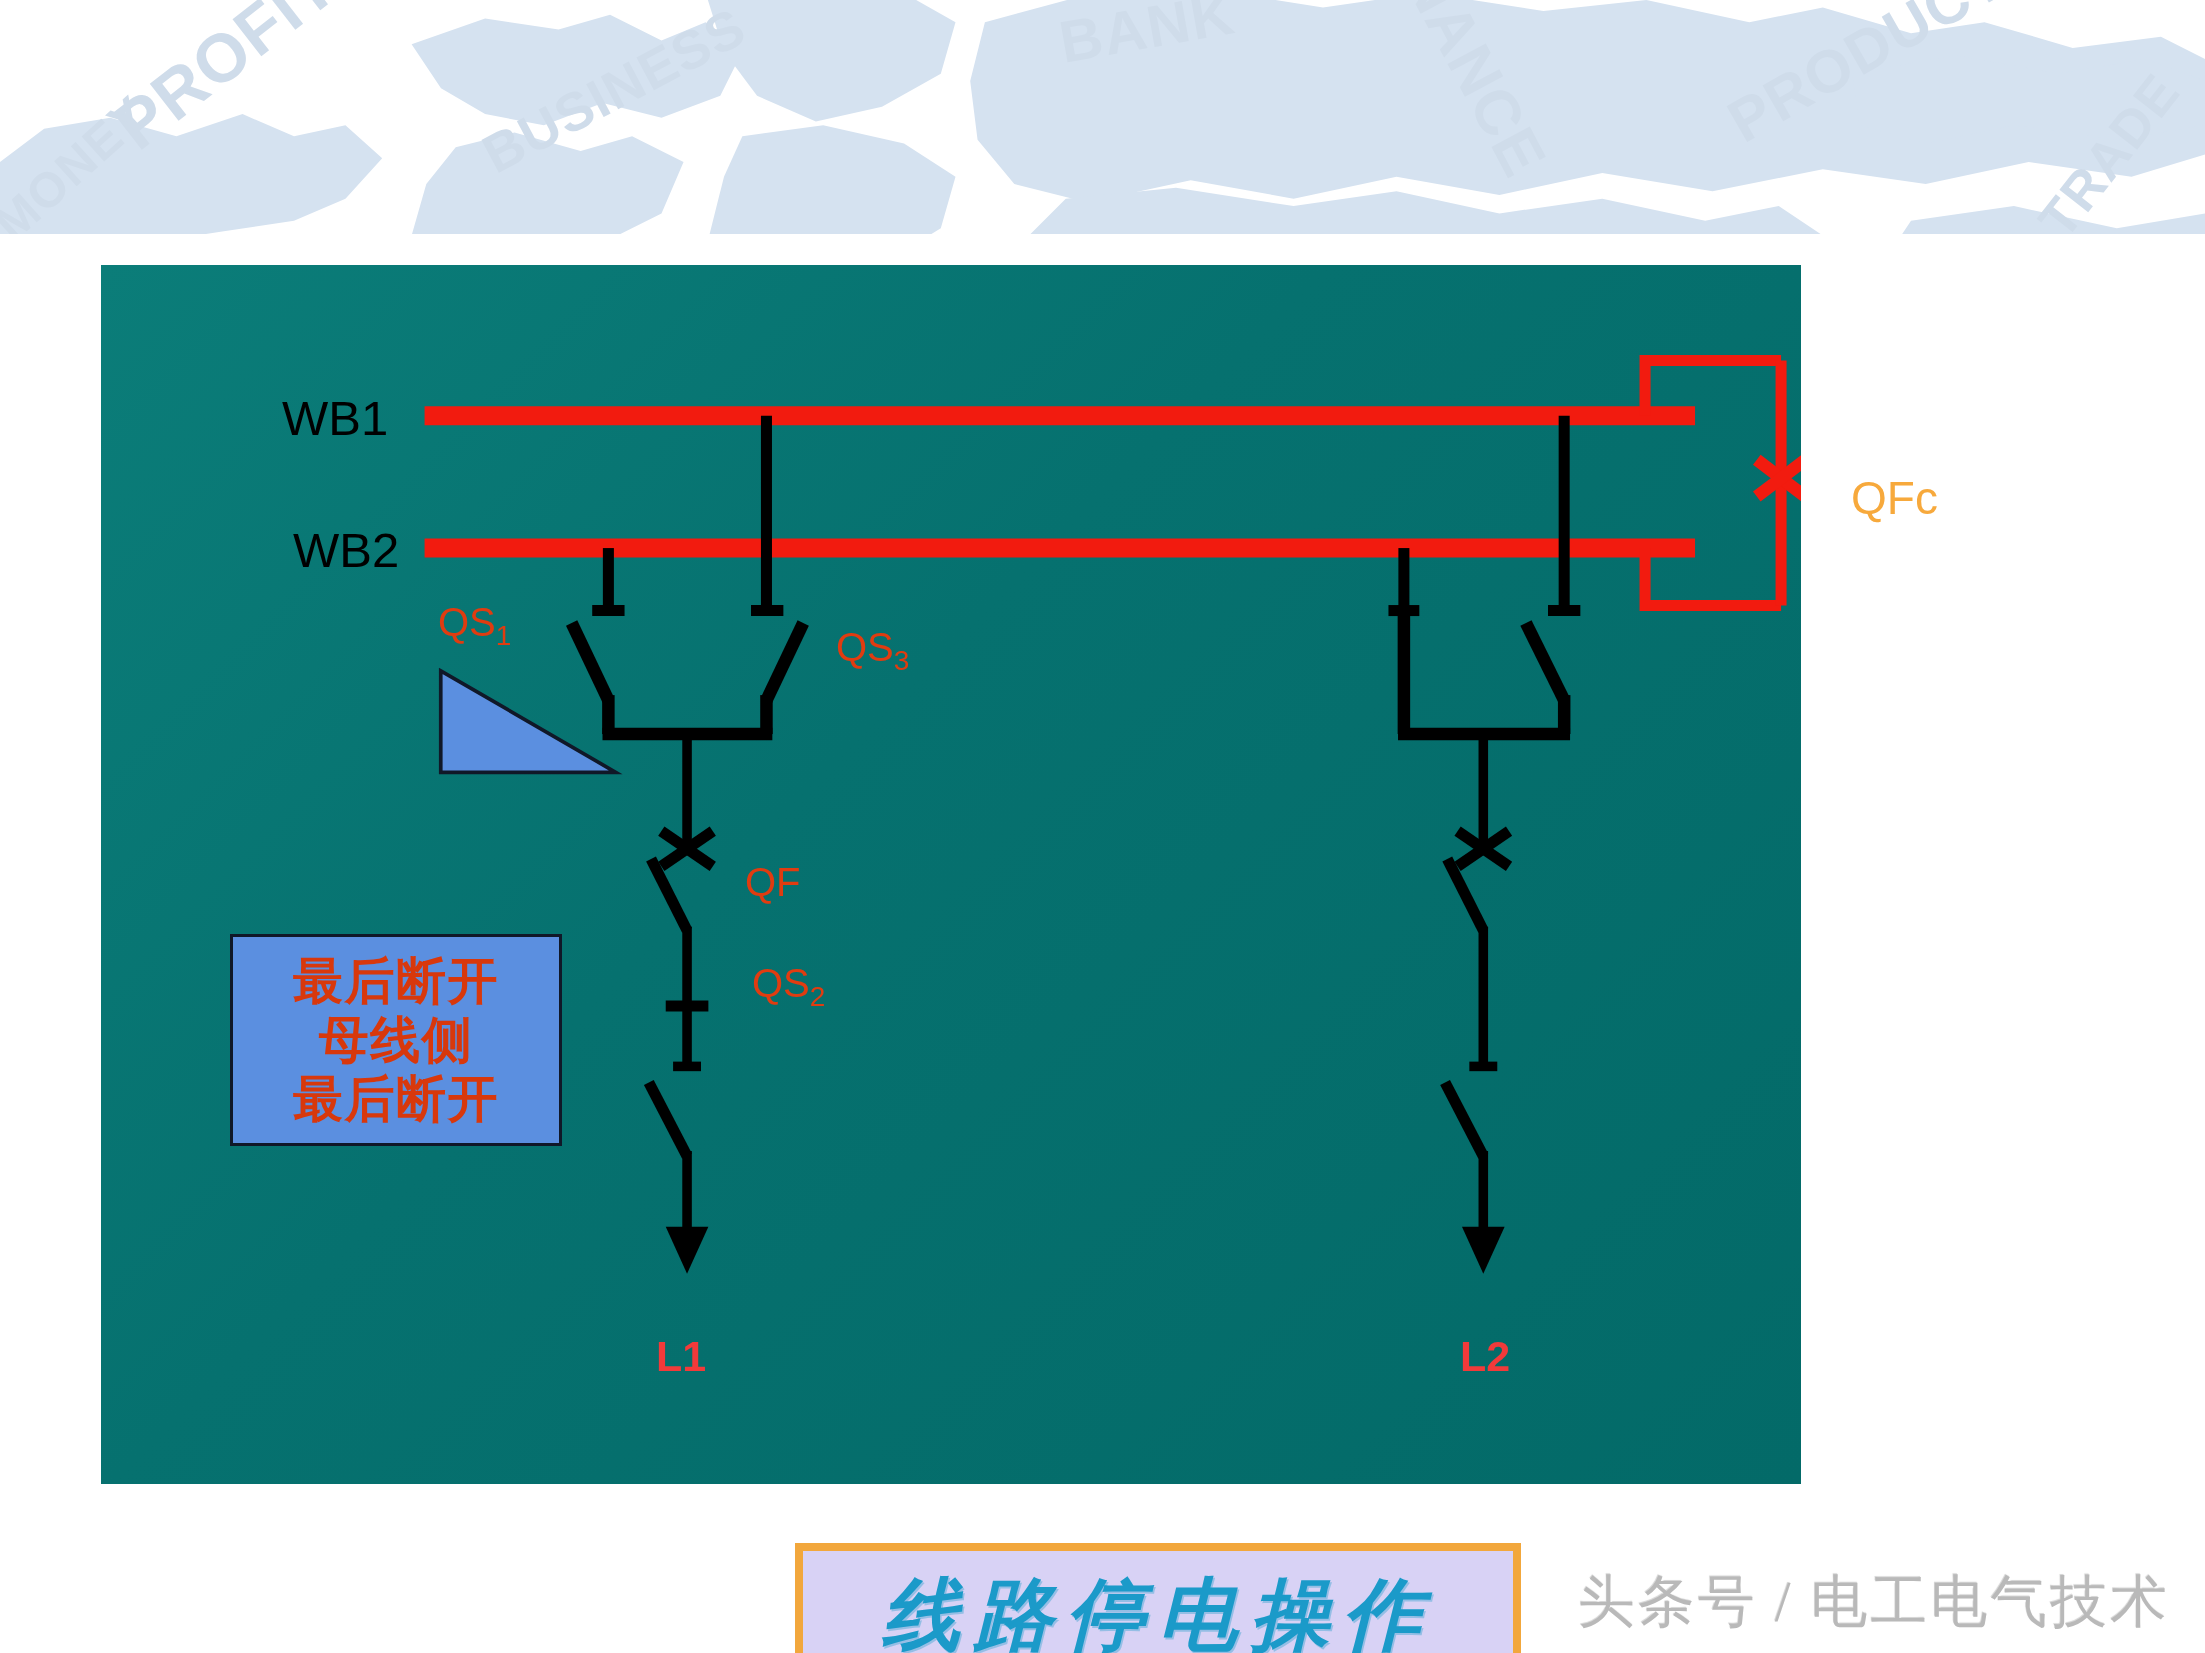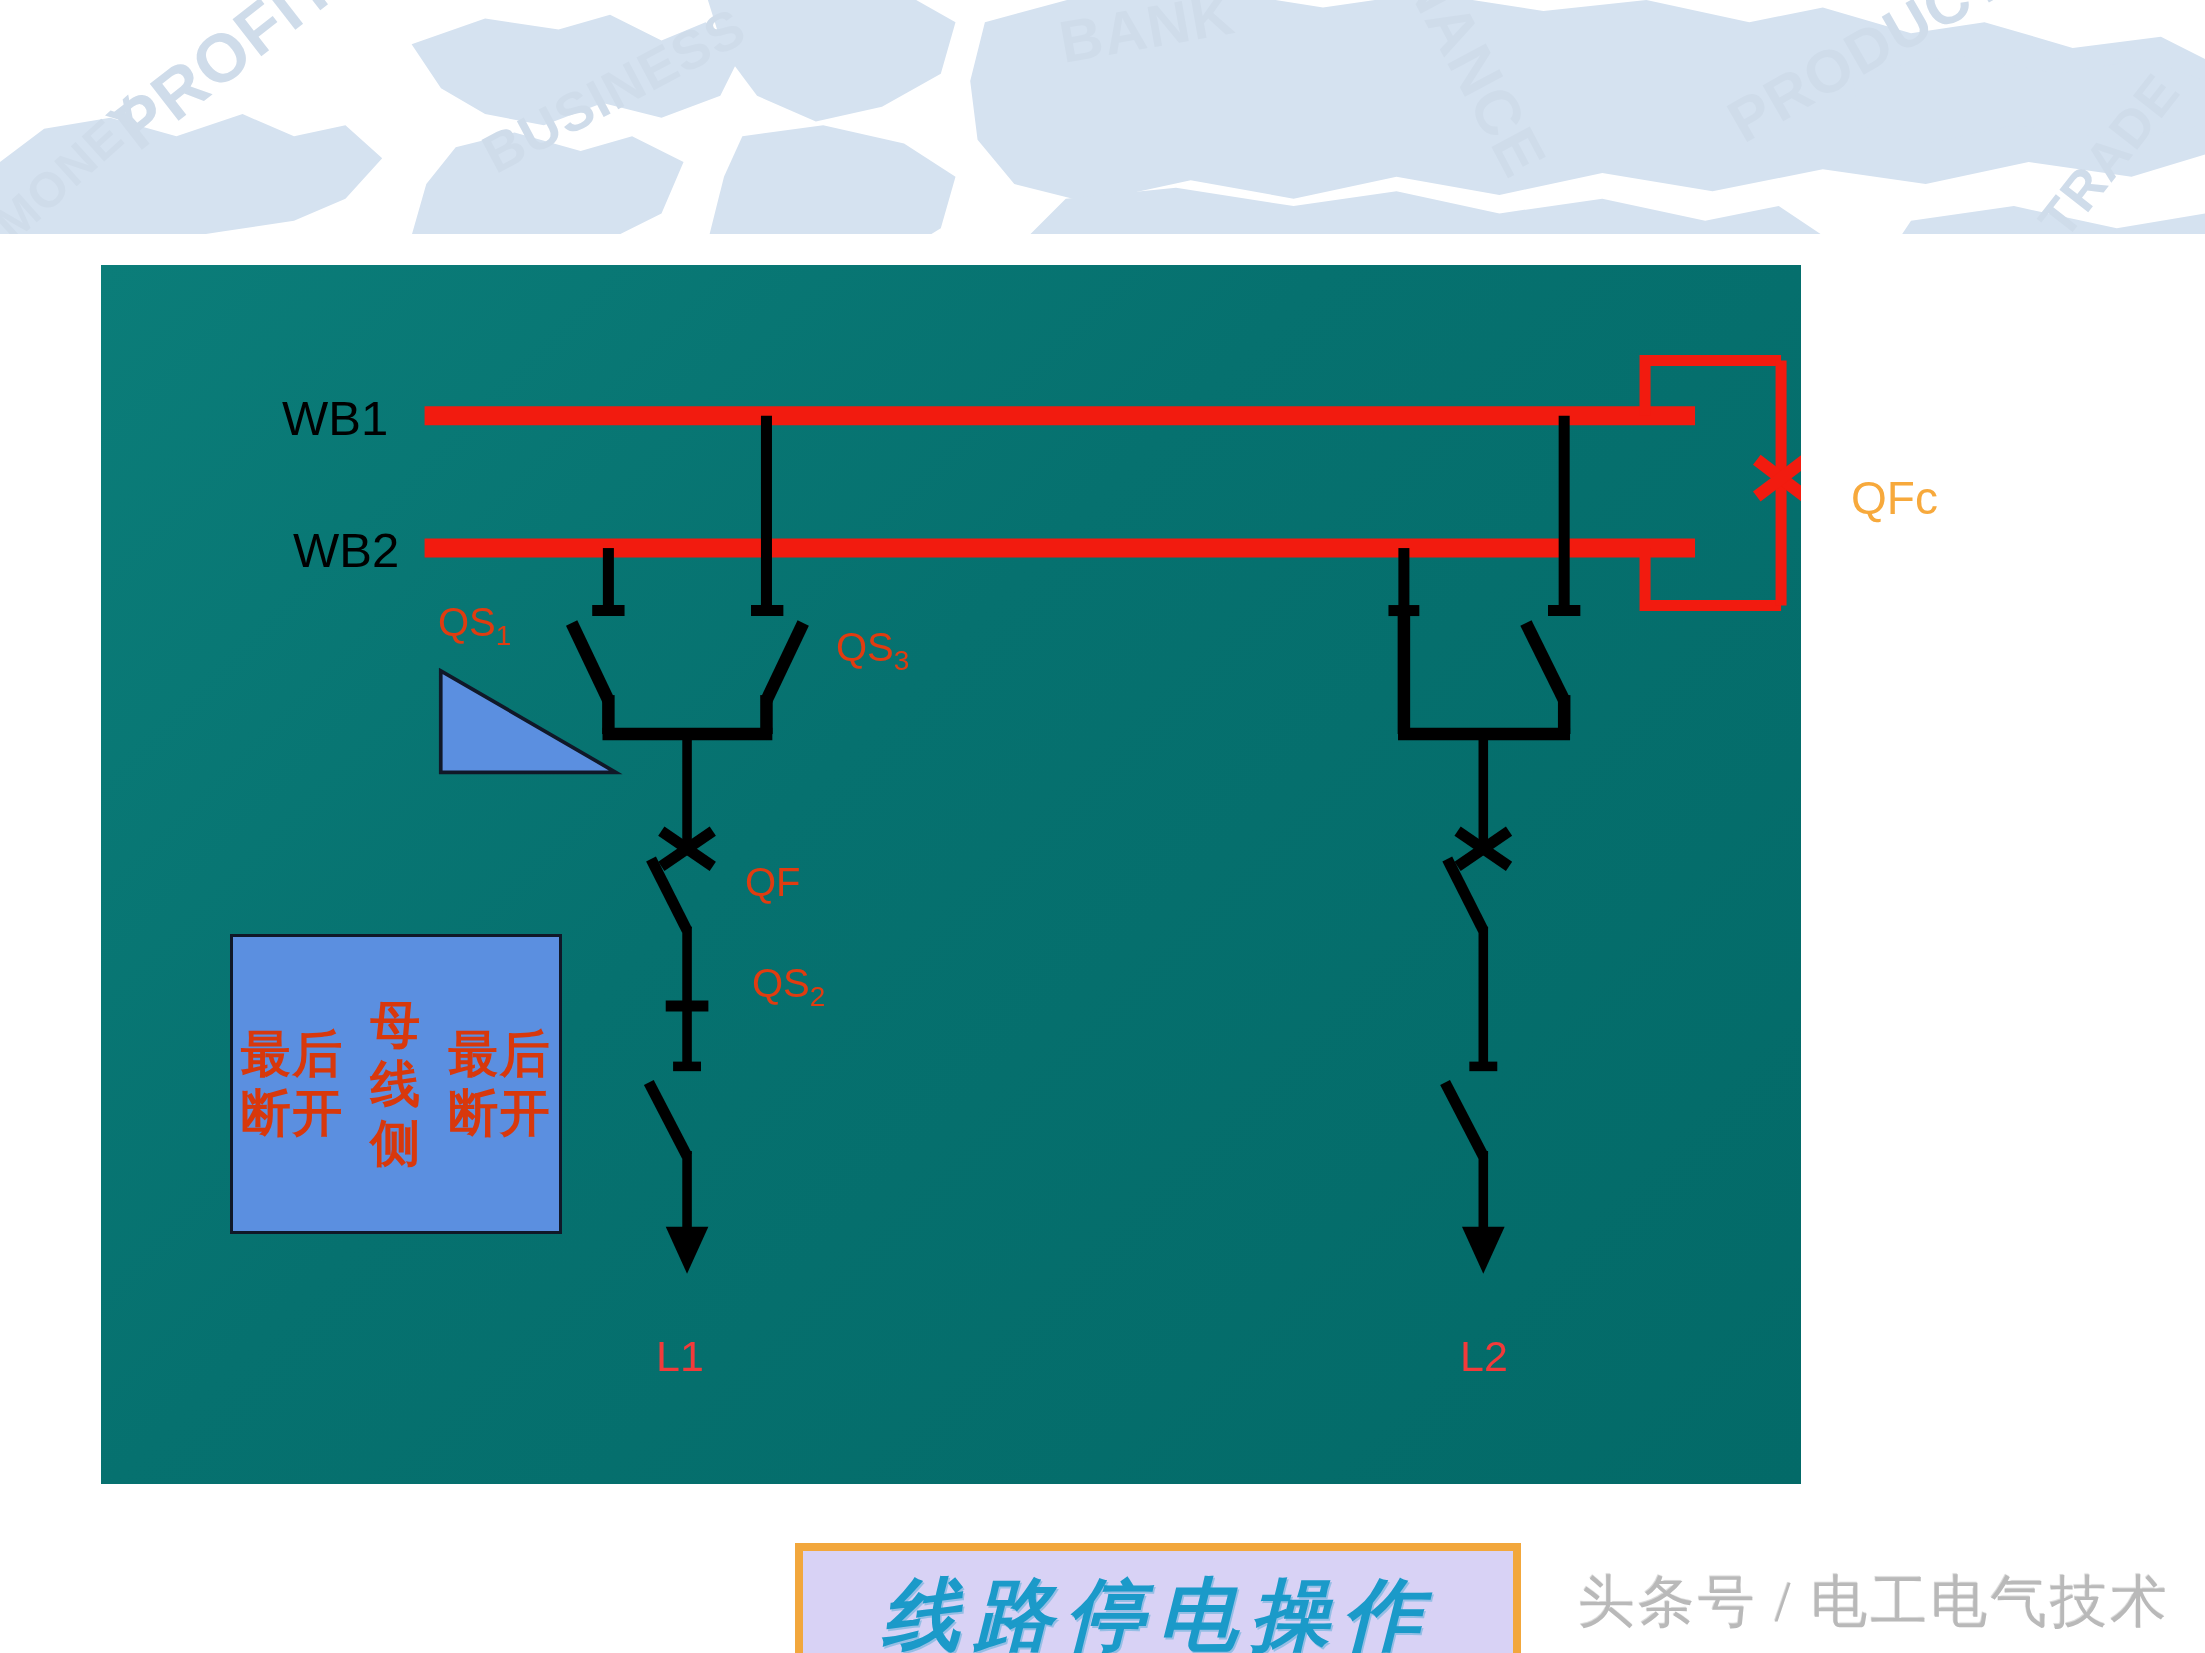--- a/index.html
+++ b/index.html
@@ -32,28 +32,28 @@
   #panel{
     position:absolute;left:101px;top:265px;width:1700px;height:1219px;
     background:linear-gradient(135deg,#0b7d79 0%,#06716f 42%,#036a68 100%);
   }
   #panel svg{position:absolute;left:0;top:0;width:1700px;height:1219px;}
 
   .lbl{position:absolute;white-space:nowrap;font-family:"Liberation Sans", sans-serif;}
   .lbl-bus{color:#000000;font-size:49px;font-weight:400;}
   .lbl-sw {color:#e03c10;font-size:40px;font-weight:400;}
   .lbl-sw sub{font-size:28px;}
-  .lbl-line{color:#f23a3a;font-size:43px;font-weight:400;}
+  .lbl-line{color:#f23a3a;font-size:43px;font-weight:700;}
   .lbl-qfc{color:#f7a93c;font-size:46px;font-weight:400;margin-top:24px;}
 
   
   #callout{
-    position:absolute;left:129px;top:669px;width:332px;height:300px;
+    position:absolute;left:129px;top:669px;width:332px;height:212px;
     background:#5b8fe0;border:3.7px solid #101828;
-    display:flex;flex-direction:row;align-items:center;justify-content:center;
+    display:flex;flex-direction:column;align-items:center;justify-content:center;
     box-sizing:border-box;
   }
   #callout .ctext{
     color:#d8380c;font-size:50px;font-weight:700;line-height:1.18;
     text-align:center;letter-spacing:1.5px;
     font-family:"DejaVu Sans", sans-serif;
   }
 
   
   #titlebox{

